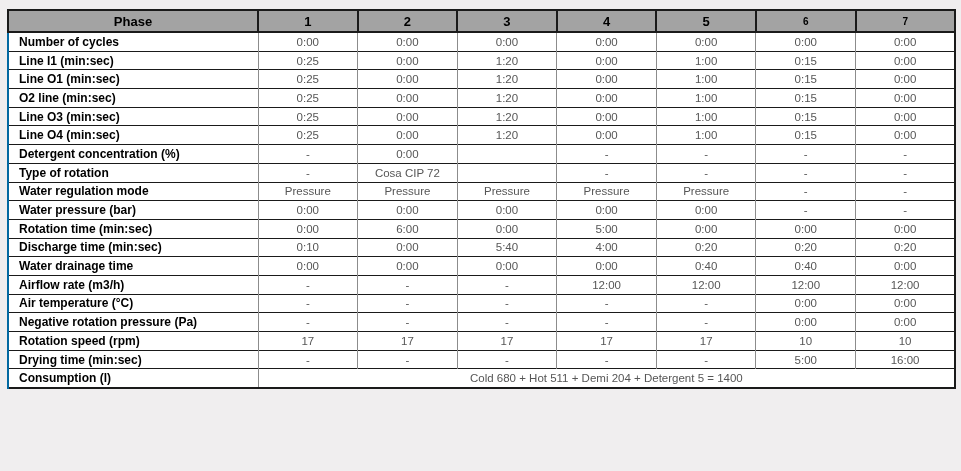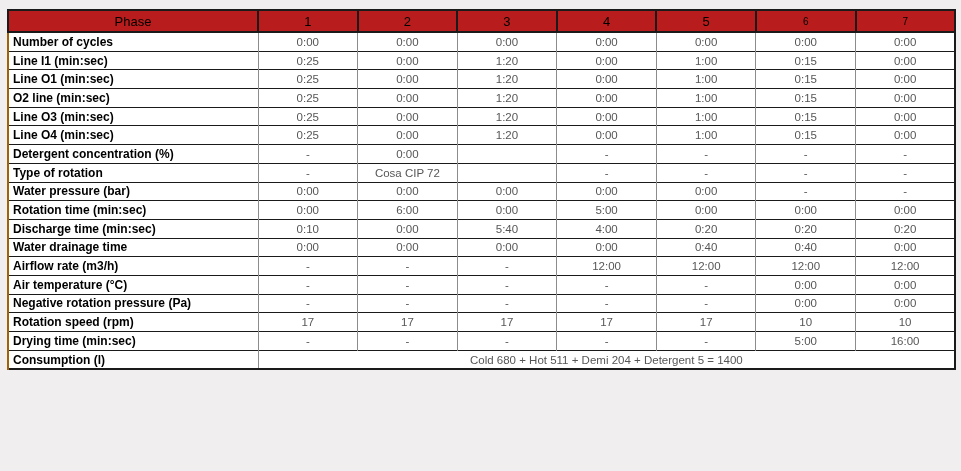--- a/index.html
+++ b/index.html
@@ -21,41 +21,41 @@
     table-layout: fixed;
     width: 948px;
     background: #ffffff;
     border: 2px solid #1a1a1a;
   }
   col.label-col { width: 250px; }
   col.phase-col { width: 99.6px; }
 
   
   thead th {
-    background: #b91c1c;
+    background: #a3a3a3;
     border: 2px solid #1a1a1a;
-    font-weight: normal;
+    font-weight: bold;
     color: #000000;
     font-size: 13px;
     height: 20px;
     padding: 0 4px;
     text-align: center;
   }
   thead th.small-head { font-size: 10px; }
 
   
   tbody th.row-label, tfoot th.row-label {
     text-align: left;
     font-size: 12px;
     font-weight: bold;
     color: #000000;
-    padding: 0 4px;
+    padding: 0 10px;
     height: 17.7px;
     border-top: 1px solid #1a1a1a;
-    border-left: 2px solid #a16207;
+    border-left: 2px solid #0369a1;
     border-right: 1px solid #8c8c8c;
     white-space: nowrap;
     overflow: hidden;
   }
   tbody td, tfoot td {
     text-align: center;
     color: #565656;
     font-size: 11.5px;
     padding: 0 4px;
     height: 17.7px;
@@ -170,20 +170,30 @@
           <th class="row-label">Type of rotation</th>
           <td>-</td>
           <td>Cosa CIP 72</td>
           <td></td>
           <td>-</td>
           <td>-</td>
           <td>-</td>
           <td>-</td>
         </tr>
         <tr>
+          <th class="row-label">Water regulation mode</th>
+          <td>Pressure</td>
+          <td>Pressure</td>
+          <td>Pressure</td>
+          <td>Pressure</td>
+          <td>Pressure</td>
+          <td>-</td>
+          <td>-</td>
+        </tr>
+        <tr>
           <th class="row-label">Water pressure (bar)</th>
           <td>0:00</td>
           <td>0:00</td>
           <td>0:00</td>
           <td>0:00</td>
           <td>0:00</td>
           <td>-</td>
           <td>-</td>
         </tr>
         <tr>

